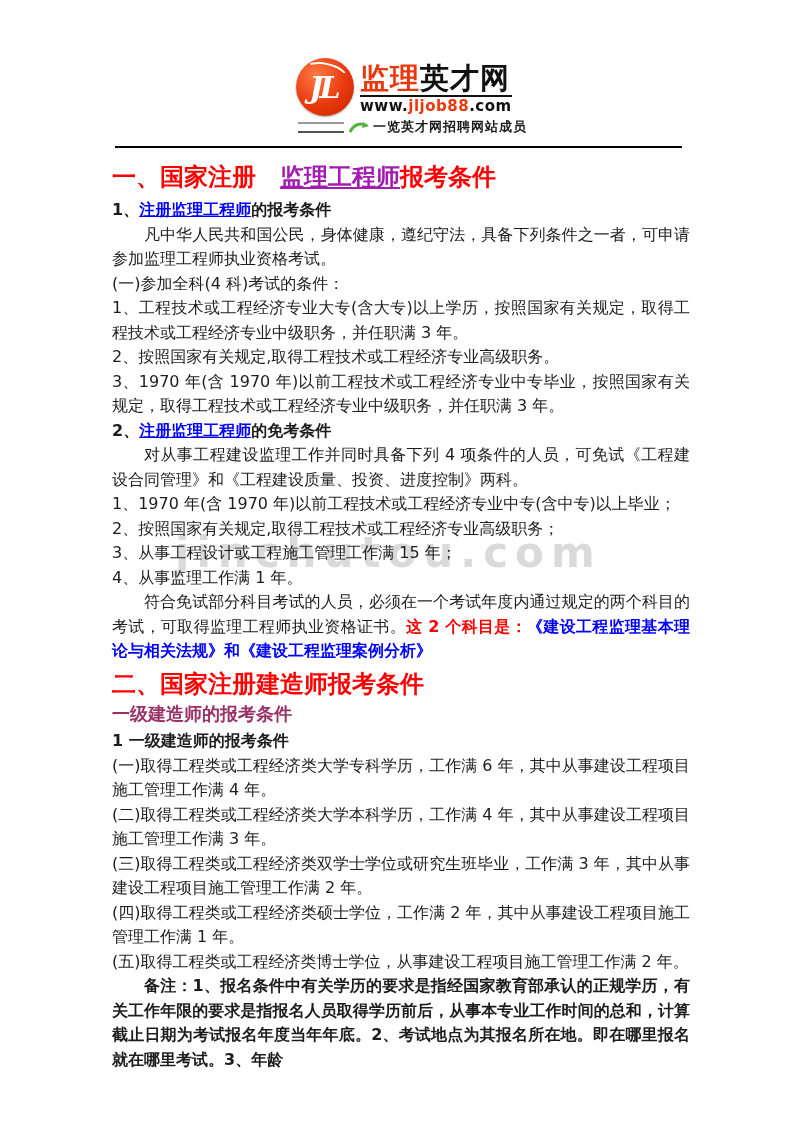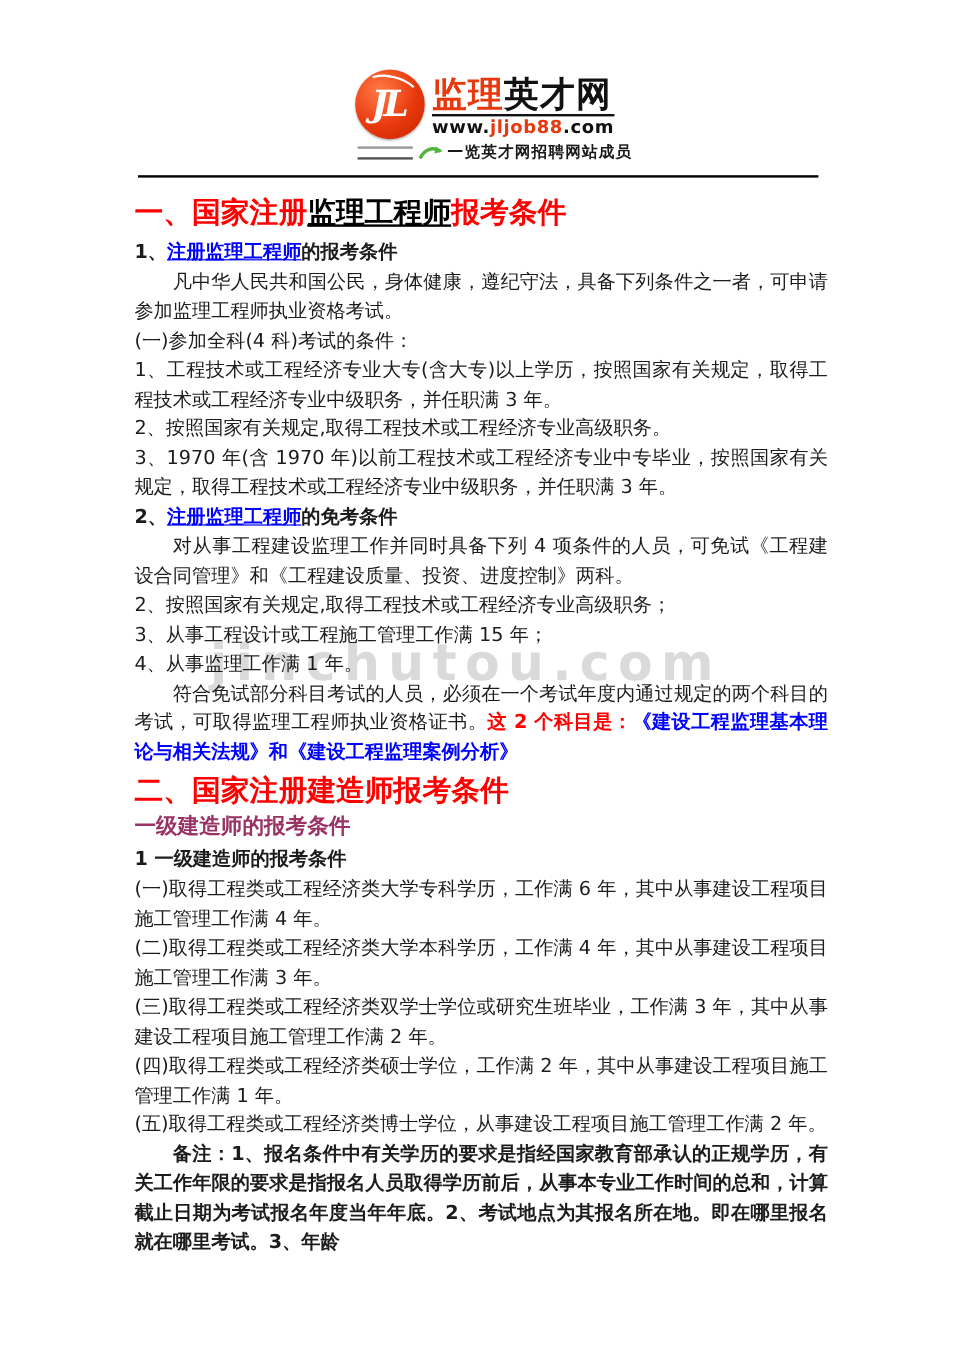--- a/index.html
+++ b/index.html
@@ -45,21 +45,21 @@
   .url-red{color:#e8380d;}
   .slogan-row{display:flex;align-items:center;margin-top:2px;margin-left:2px;}
   .slogan-lines{width:46px;height:7px;border-top:2px solid #999;border-bottom:2px solid #555;margin-right:5px;flex:0 0 auto;}
   .swoosh{margin-right:4px;flex:0 0 auto;display:block;}
   .slogan-text{font-size:13px;font-weight:bold;color:#1a1a1a;letter-spacing:1px;white-space:nowrap;}
   
   .header-rule{position:absolute;top:146px;left:115px;width:567px;border-top:2px solid #000;z-index:2;}
   
   .content{position:absolute;left:112px;top:160px;width:578px;z-index:1;}
   .h1{font-size:24px;font-weight:bold;line-height:30px;margin:2px 0 6px 0;color:#ff0000;white-space:nowrap;}
-  .h1 .link{color:#000000;text-decoration:underline;}
+  .h1 .link{color:#a21caf;text-decoration:underline;margin-left:24px;}
   .sub{font-size:16px;font-weight:bold;line-height:24.5px;color:#1c1c1c;}
   .sub .link{color:#0000ff;text-decoration:underline;}
   .para{font-size:16px;line-height:24.5px;margin:0;text-align:justify;color:#1c1c1c;}
   .indent{text-indent:2em;}
   .red-inline{color:#ff0000;font-weight:bold;}
   .blue-inline{color:#0000ff;font-weight:bold;}
   .h2{font-size:24px;font-weight:bold;line-height:30px;margin:5px 0 2px 0;color:#ff0000;white-space:nowrap;}
   .h3{font-size:18px;font-weight:bold;line-height:26px;margin:1px 0;color:#993366;}
   .sub3{font-size:16px;font-weight:bold;line-height:26px;color:#1c1c1c;}
   .bold{font-weight:bold;}
@@ -108,20 +108,21 @@
   <p class="para">(一)参加全科(4 科)考试的条件：</p>
   <p class="para">1、工程技术或工程经济专业大专(含大专)以上学历，按照国家有关规定，取得工程技术或工程经济专业中级职务，并任职满 3 年。</p>
   <p class="para">2、按照国家有关规定,取得工程技术或工程经济专业高级职务。</p>
   <p class="para">3、1970 年(含 1970 年)以前工程技术或工程经济专业中专毕业，按照国家有关规定，取得工程技术或工程经济专业中级职务，并任职满 3 年。</p>
 
   <div class="sub">
     <span>2、</span><span class="link">注册监理工程师</span><span>的免考条件</span>
   </div>
 
   <p class="para indent">对从事工程建设监理工作并同时具备下列 4 项条件的人员，可免试《工程建设合同管理》和《工程建设质量、投资、进度控制》两科。</p>
+  <p class="para">1、1970 年(含 1970 年)以前工程技术或工程经济专业中专(含中专)以上毕业；</p>
   <p class="para">2、按照国家有关规定,取得工程技术或工程经济专业高级职务；</p>
   <p class="para">3、从事工程设计或工程施工管理工作满 15 年；</p>
   <p class="para">4、从事监理工作满 1 年。</p>
 
   <p class="para indent">
     <span>符合免试部分科目考试的人员，必须在一个考试年度内通过规定的两个科目的考试，可取得监理工程师执业资格证书。</span><span class="red-inline">这 2 个科目是：</span><span class="blue-inline">《建设工程监理基本理论与相关法规》和《建设工程监理案例分析》</span>
   </p>
 
   <div class="h2">二、国家注册建造师报考条件</div>
   <div class="h3">一级建造师的报考条件</div>

